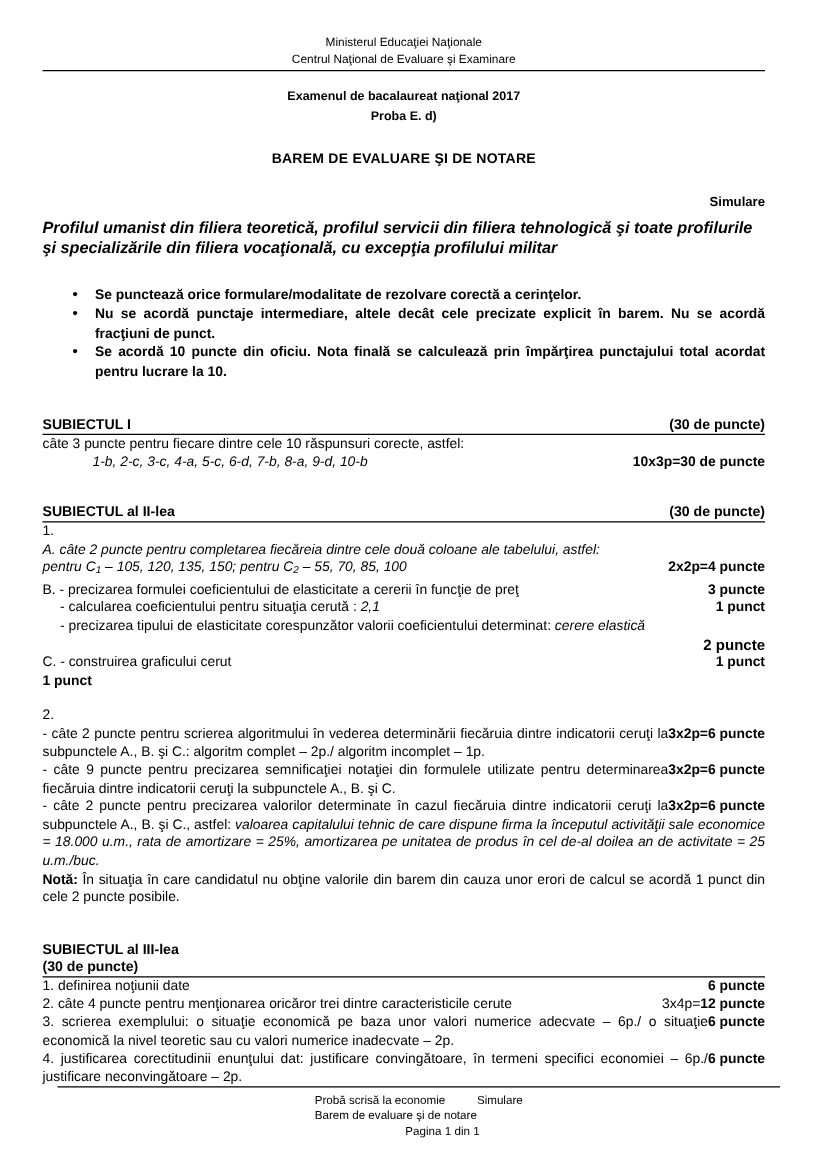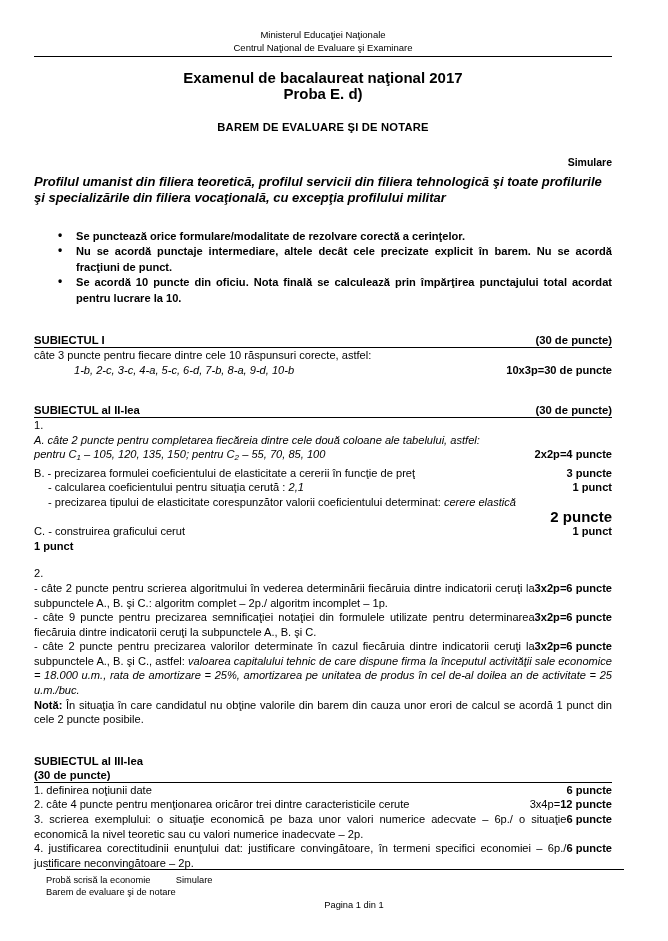--- a/index.html
+++ b/index.html
@@ -35,21 +35,21 @@
   }
   .header-rule {
     border-bottom: 1.3px solid #000;
     margin-top: 2px;
   }
 
   
   .title-block {
     text-align: center;
     font-weight: bold;
-    font-size: 15px;
+    font-size: 10px;
     line-height: 15.5px;
     margin-top: 13px;
   }
   .subject-line {
     text-align: center;
     font-weight: bold;
     font-size: 11.2px;
     margin-top: 20px;
   }
   .barem-line {
@@ -128,21 +128,21 @@
     align-items: baseline;
     font-size: 11.1px;
     line-height: 14.6px;
   }
   .row .left  { padding-right: 10px; }
   .row .right { font-weight: bold; white-space: nowrap; }
 
   .right-only {
     text-align: right;
     font-weight: bold;
-    font-size: 15px;
+    font-size: 12px;
     line-height: 14.6px;
   }
 
   .indent1 { padding-left: 14px; }
   .indent2 { padding-left: 40px; }
   .gap-md { height: 13px; }
 
   
   .para {
     font-size: 11.1px;
@@ -165,21 +165,21 @@
     position: absolute;
     left: 46px;
     top: 869px;
     width: 578px;
   }
   .footer-rule {
     border-top: 1.3px solid #000;
   }
   .footer-cols {
     display: flex;
-    justify-content: flex-start;
+    justify-content: center;
     font-size: 9.3px;
     line-height: 12.4px;
     padding-top: 4px;
   }
   .footer-left { text-align: left; }
   .footer-right { text-align: right; }
   .footer-page {
     text-align: center;
     font-size: 9.3px;
     line-height: 12.4px;

